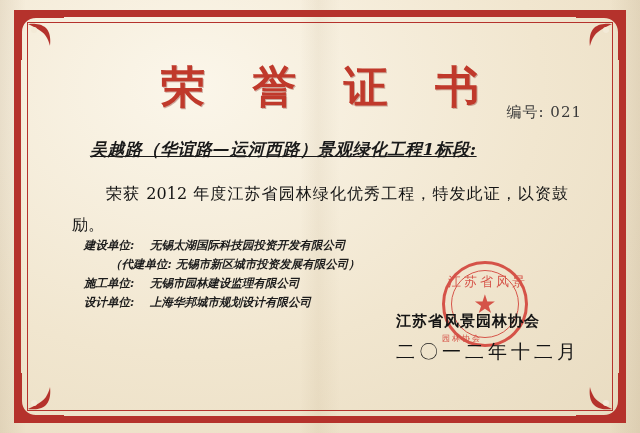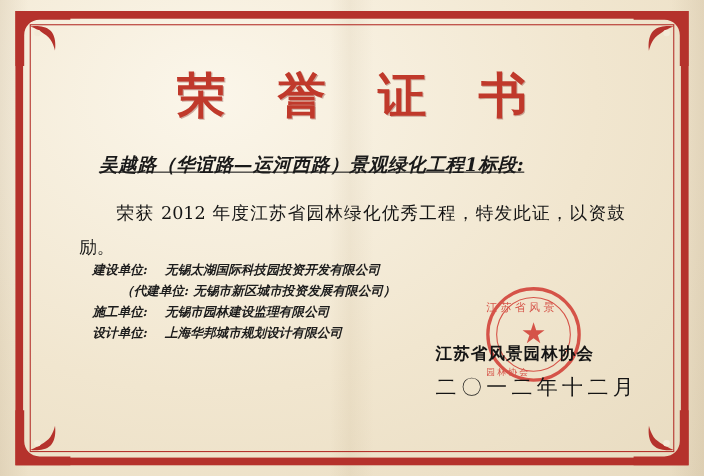--- a/index.html
+++ b/index.html
@@ -197,22 +197,22 @@
     top: 50%;
     transform: translate(-50%,-50%);
     font-size: 26px;
     color: #d0342c;
     line-height: 1;
   }
   .seal .seal-top {
     position: absolute;
     left: 0; right: 0;
     top: 12px;
-    text-align: left;
-    font-size: 10px;
+    text-align: right;
+    font-size: 13px;
     color: #d0342c;
     letter-spacing: 3px;
     font-family: "DejaVu Serif", serif;
   }
   .seal .seal-bottom {
     position: absolute;
     left: 0; right: 0;
     bottom: 3px;
     text-align: left;
     font-size: 8px;
@@ -255,20 +255,24 @@
   <div class="corner br">
     <svg width="54" height="54" viewBox="0 0 54 54">
       <path d="M2 2 L52 2 L52 10 L24 10 C16 10 10 16 10 24 L10 52 L2 52 Z" fill="#b5322c"></path>
       <path d="M16 16 C16 16 28 14 34 20 C40 26 38 38 38 38 C38 38 36 28 30 24 C25 20 16 16 16 16 Z" fill="#b5322c"></path>
       <circle cx="22" cy="22" r="3" fill="#f3ead7"></circle>
     </svg>
   </div>
 
   <div class="title">荣 誉 证 书</div>
 
+  <div class="serial">
+    <span>编号:</span>
+    <span>021</span>
+  </div>
 
   <div class="recipient">吴越路（华谊路—运河西路）景观绿化工程1标段:</div>
 
   <div class="body-text">荣获 2012 年度江苏省园林绿化优秀工程，特发此证，以资鼓励。</div>
 
   <div class="units">
     <div class="unit-row">
       <span class="unit-label">建设单位:</span><span class="unit-value">无锡太湖国际科技园投资开发有限公司</span>
       <span class="unit-sub">（代建单位: 无锡市新区城市投资发展有限公司）</span>
     </div>

